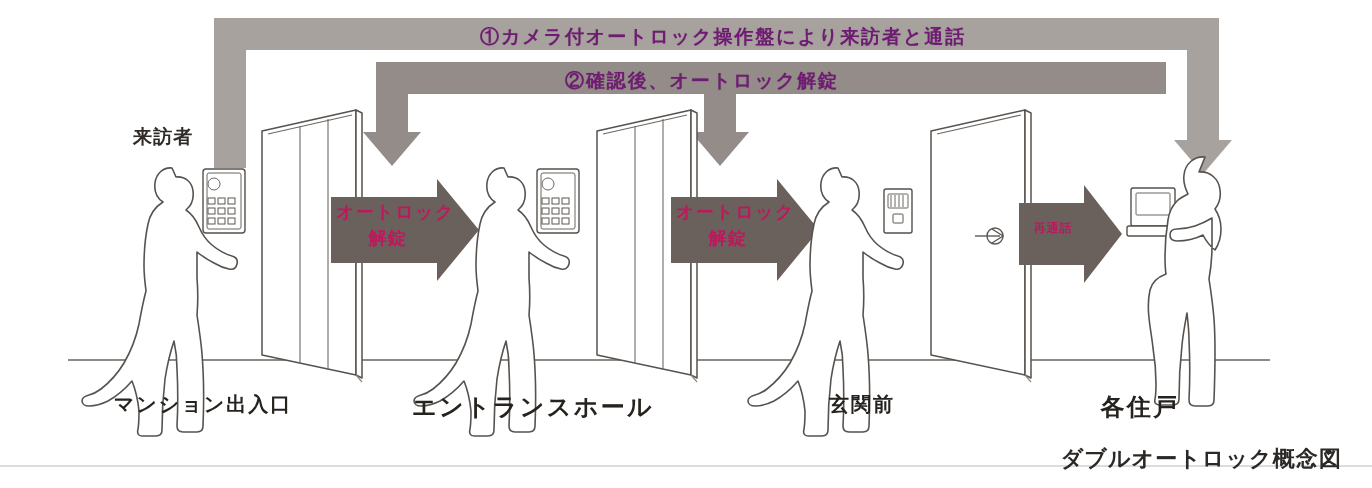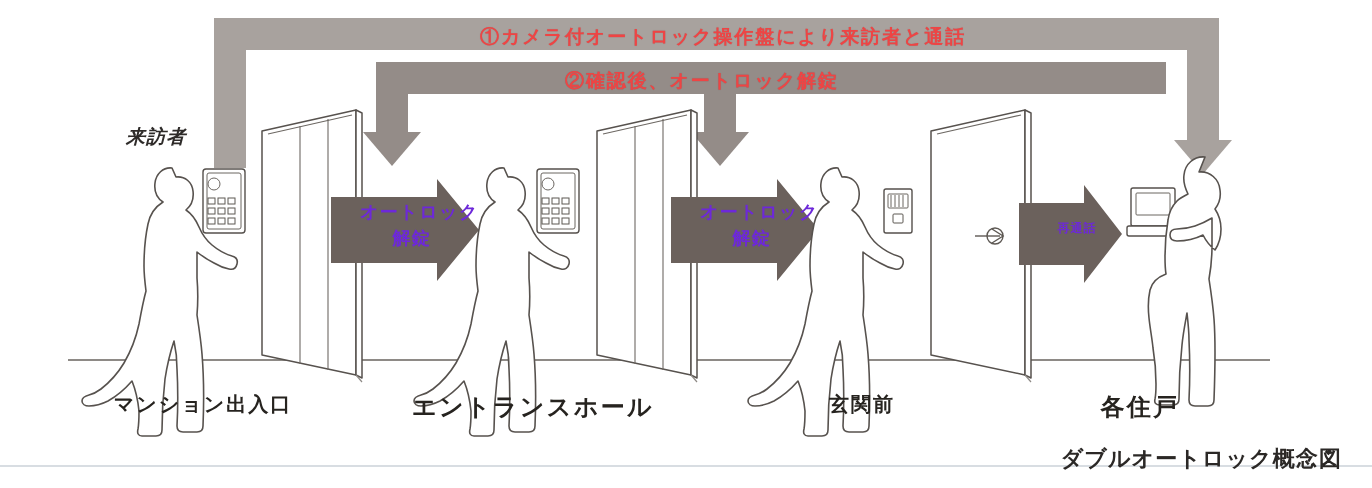--- a/index.html
+++ b/index.html
@@ -24,37 +24,36 @@
   .lbl {
     position: absolute;
     color: #2e2b29;
     white-space: nowrap;
     font-family: "Liberation Serif", "DejaVu Serif", serif;
     font-weight: 700;
     letter-spacing: 0.06em;
   }
   .flow-text {
     position: absolute;
-    color: #ef4444;
+    color: #701a75;
     white-space: nowrap;
     font-family: "Liberation Serif", "DejaVu Serif", serif;
     font-weight: 700;
     letter-spacing: 0.10em;
     text-shadow: 0 0 1px rgba(0,0,0,0.18);
   }
   .arrow-text {
     position: absolute;
-    color: #6d28d9;
+    color: #be185d;
     text-align: center;
     white-space: nowrap;
     font-family: "Liberation Serif", "DejaVu Serif", serif;
     font-weight: 700;
     letter-spacing: 0.08em;
     line-height: 1.15;
-    margin-left: 24px;
   }
   .caption {
     position: absolute;
     color: #2b2826;
     white-space: nowrap;
     font-family: "Liberation Serif", "DejaVu Serif", serif;
     font-weight: 700;
     letter-spacing: 0.05em;
     margin-top: 12px;
   }
@@ -373,21 +372,21 @@
   <div class="flow-text" style="left:565px; top:68px; font-size:19px;">②確認後、オートロック解錠</div>
 
   <div class="arrow-text" style="left:336px; top:202px; width:104px; font-size:18px;">オートロック</div>
   <div class="arrow-text" style="left:336px; top:228px; width:104px; font-size:18px;">解錠</div>
 
   <div class="arrow-text" style="left:676px; top:202px; width:104px; font-size:18px;">オートロック</div>
   <div class="arrow-text" style="left:676px; top:228px; width:104px; font-size:18px;">解錠</div>
 
   <div class="arrow-text" style="left:1021px; top:222px; width:64px; font-size:12px;">再通話</div>
 
-  <div class="lbl" style="left:126px; top:124px; font-size:19px;font-style:italic;">来訪者</div>
+  <div class="lbl" style="left:133px; top:124px; font-size:19px;">来訪者</div>
 
   <div class="scene-label" style="left:203px; top:391px; font-size:20px;">マンション出入口</div>
 
   <div class="scene-label" style="left:533px; top:391px; font-size:24px;">エントランスホール</div>
 
   <div class="scene-label" style="left:862px; top:391px; font-size:20px;">玄関前</div>
 
   <div class="scene-label" style="left:1140px; top:391px; font-size:24px;">各住戸</div>
 
   <div class="caption" style="right:30px; top:432px; font-size:22px;">ダブルオートロック概念図</div>

